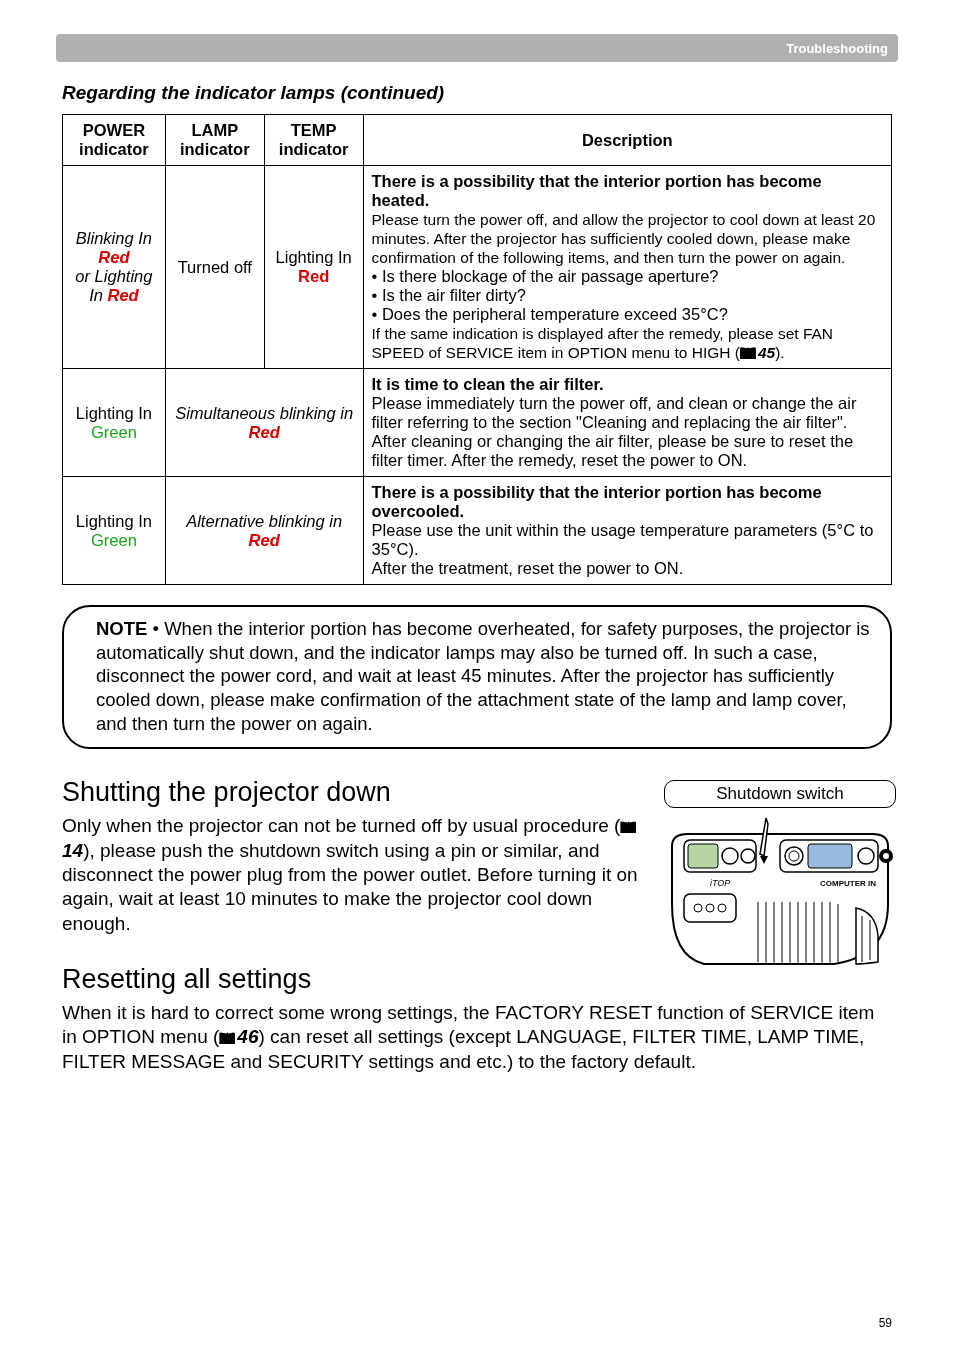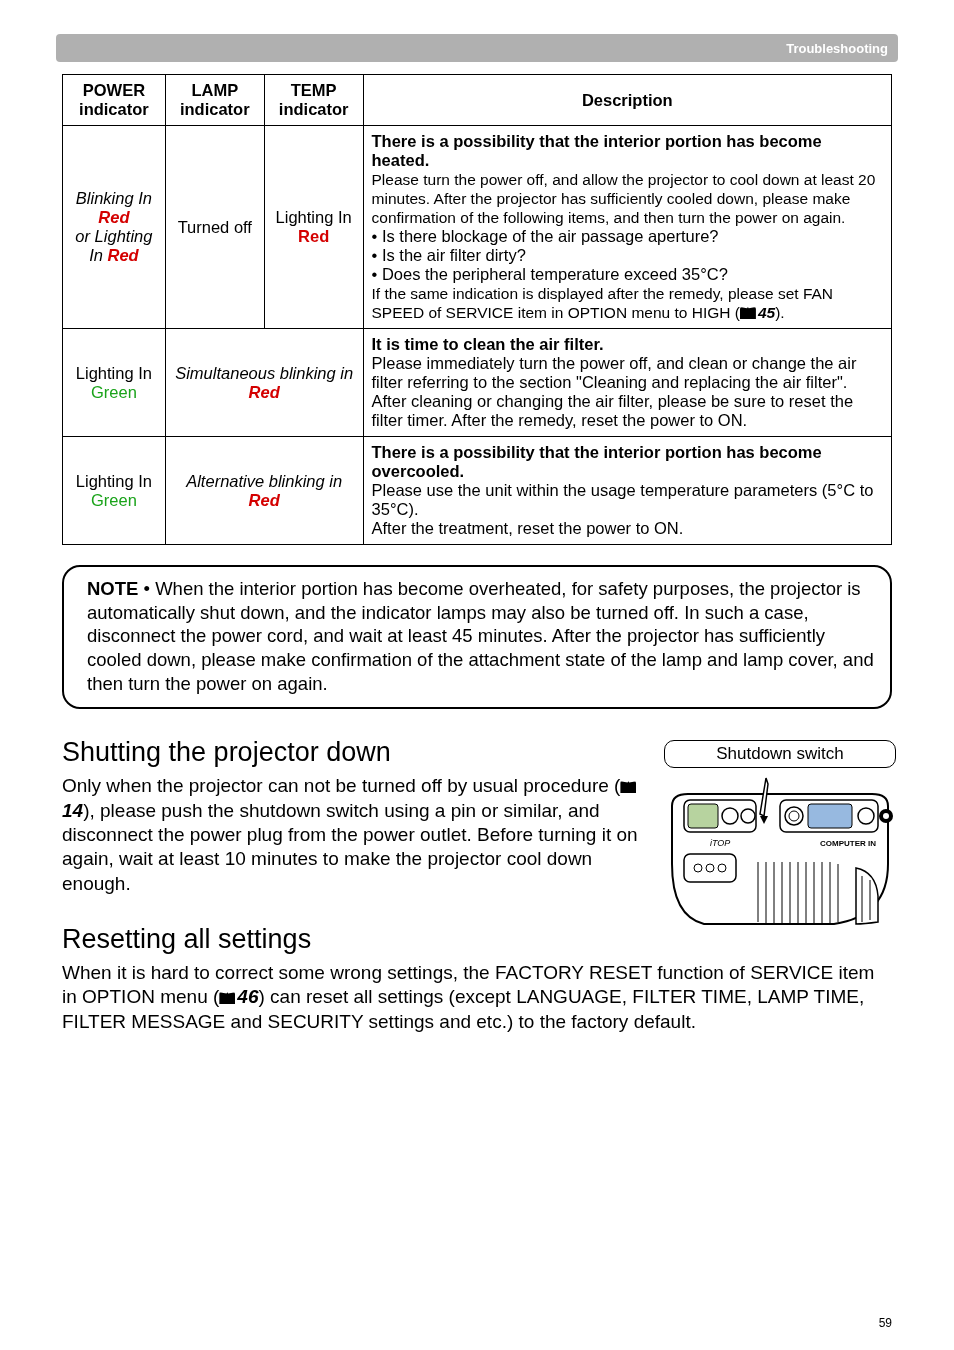--- a/index.html
+++ b/index.html
@@ -59,22 +59,22 @@
     display: inline-block;
     width: 16px; height: 12px;
     background: #000;
     border-radius: 2px 2px 0 0;
     vertical-align: -1px;
     margin-right: 2px;
     clip-path: polygon(0 0, 45% 10%, 50% 0, 55% 10%, 100% 0, 100% 100%, 0 100%);
   }
   .note-box {
     border: 2px solid #000;
-    border-radius: 18px;
-    padding: 10px 16px 12px 23px;
+    border-radius: 28px;
+    padding: 10px 16px 12px 32px;
     margin-top: 20px;
     font-size: 18.5px;
     line-height: 1.28;
   }
   .note-box .note-label { font-weight: 900; font-family: Arial Black, Arial, sans-serif; }
   h2.section {
     font-family: Arial Black, Arial, sans-serif;
     font-weight: 400;
     font-size: 27px;
     margin-top: 28px;
@@ -113,20 +113,21 @@
 </style>
 </head>
 <body>
 
 <div class="top-bar">
   <span class="tag">Troubleshooting</span>
 </div>
 
 <div class="content">
 
+  <div class="subheading">Regarding the indicator lamps (continued)</div>
 
   <table class="ind">
     <thead>
       <tr>
         <th>POWER indicator</th>
         <th>LAMP indicator</th>
         <th>TEMP indicator</th>
         <th>Description</th>
       </tr>
     </thead>

